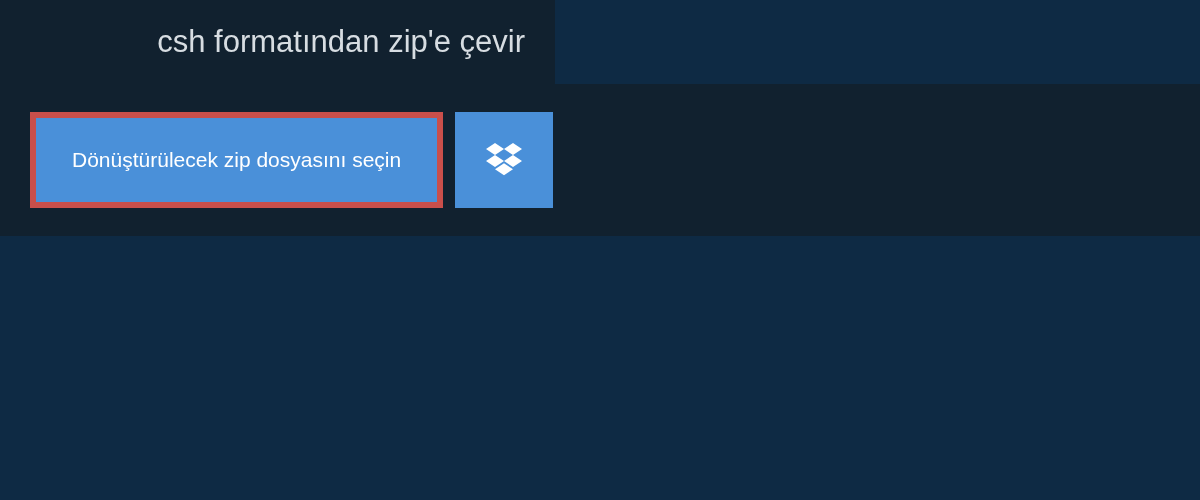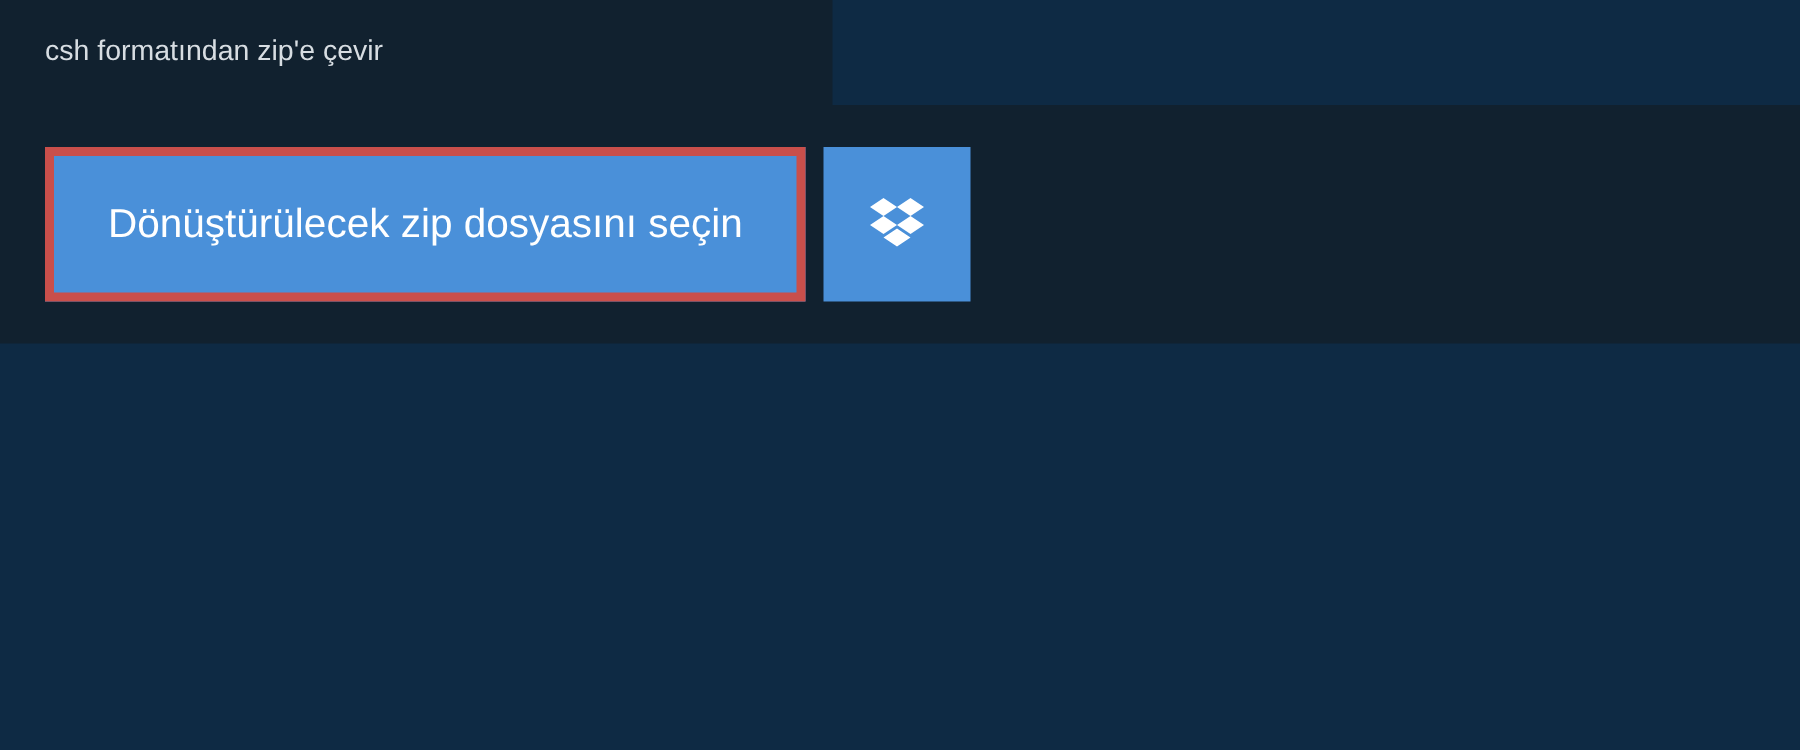--- a/index.html
+++ b/index.html
@@ -6,41 +6,42 @@
   body {
     width: 1200px;
     height: 500px;
     background: #0e2a44;
     font-family: -apple-system, BlinkMacSystemFont, "Segoe UI", Arial, sans-serif;
     overflow: hidden;
   }
   .tab-header {
     background: #11212f;
     color: #d7dde2;
-    font-size: 19px;
+    font-size: 31px;
     font-weight: 400;
     padding: 24px 30px;
     display: inline-block;
     width: 555px;
+    text-align: right;
   }
   .content-panel {
     background: #11212f;
     padding: 28px 30px;
     margin-top: 0;
   }
   .button-row {
     display: flex;
     gap: 12px;
     align-items: stretch;
   }
   .select-file-button {
     background: #4a90d9;
     border: 6px solid #c94f4b;
     color: #ffffff;
-    font-size: 27px;
+    font-size: 21px;
     font-weight: 400;
     padding: 30px 36px;
     cursor: pointer;
     display: flex;
     align-items: center;
     justify-content: center;
     flex: 0 0 auto;
   }
   .dropbox-button {
     background: #4a90d9;

